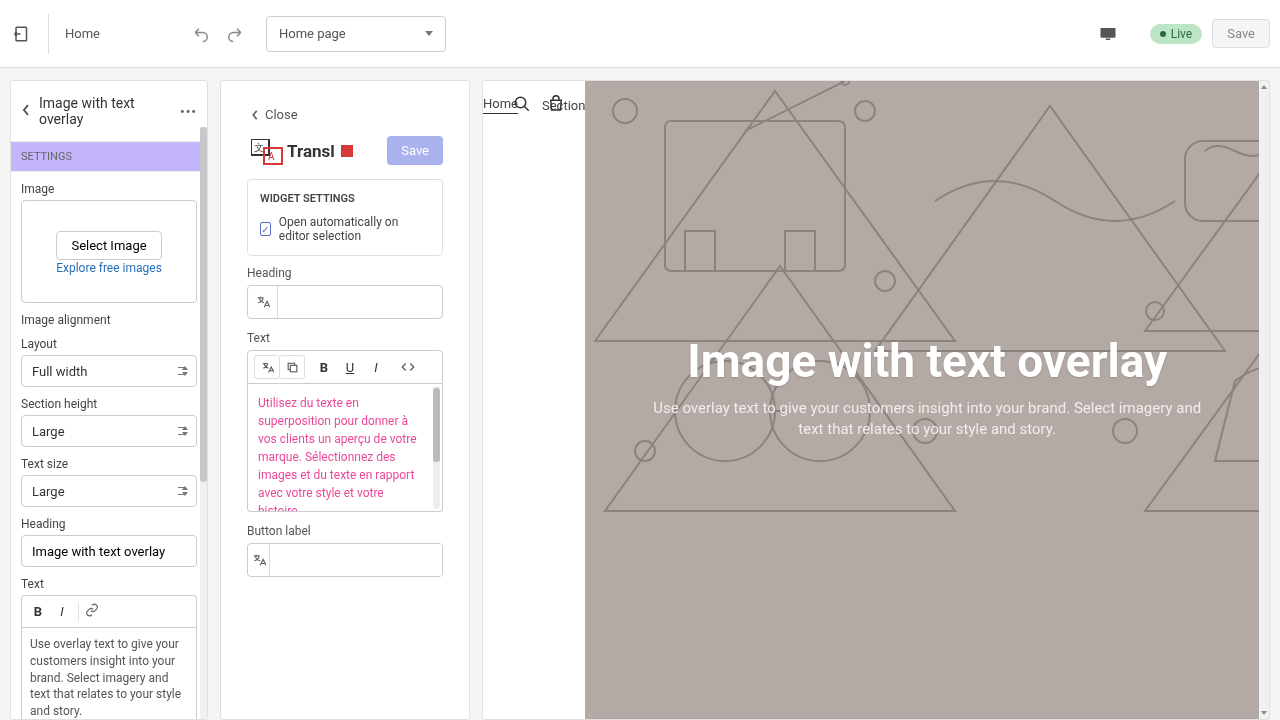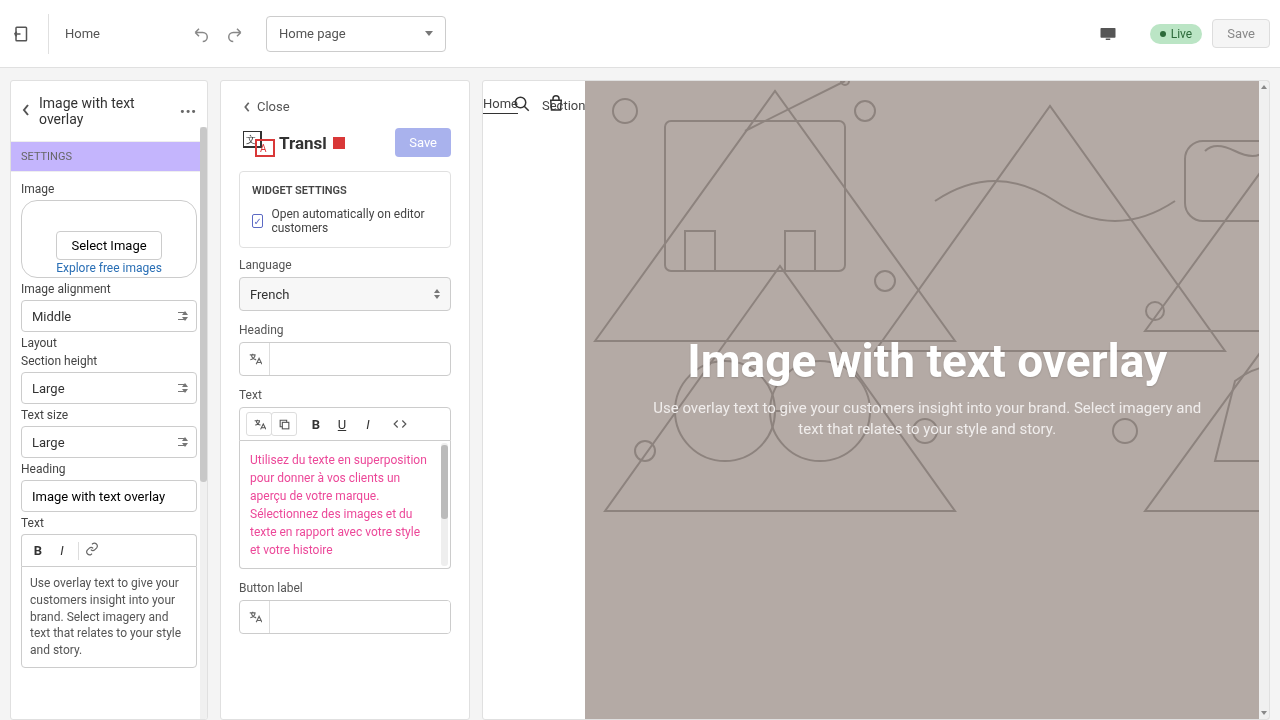--- a/index.html
+++ b/index.html
@@ -20,40 +20,40 @@
 .save-btn { border: 1px solid #ddd; background: #f5f5f5; color: #888; padding: 6px 14px; border-radius: 4px; font-size: 13px; cursor: pointer; }
 
 .main { display: flex; height: calc(720px - 68px); padding: 12px 10px 0 10px; gap: 12px; }
 
 .left-panel { width: 198px; background: #fff; border: 1px solid #e0e0e0; border-radius: 3px; display: flex; flex-direction: column; overflow: hidden; position: relative; }
 .lp-header { display: flex; align-items: center; padding: 14px 10px; gap: 8px; }
 .lp-title { font-size: 14px; color: #333; flex: 1; }
 .more-dots { letter-spacing: 1px; color: #666; cursor: pointer; font-weight: bold; }
 .lp-settings-hdr { background: #c4b5fd; padding: 8px 10px; font-size: 11px; color: #666; text-transform: uppercase; border-top: 1px solid #eee; border-bottom: 1px solid #eee; }
 .lp-body { padding: 10px; overflow-y: auto; flex: 1; }
-.field-label { font-size: 12px; color: #444; margin-bottom: 4px; margin-top: 4px; }
+.field-label { font-size: 12px; color: #444; margin-bottom: 4px; margin-top: 10px; }
 .field-label:first-child { margin-top: 0; }
-.image-box { border: 1px solid #ccc; border-radius: 16px; padding: 30px 10px 2px; text-align: center; }
+.image-box { border: 1px solid #ccc; border-radius: 4px; padding: 30px 10px 27px; text-align: center; }
 .select-image-btn { border: 1px solid #ccc; background: #fff; padding: 6px 14px; border-radius: 4px; font-size: 13px; cursor: pointer; }
 .explore-link { color: #2a6fb5; font-size: 12px; margin-top: 0; display: inline-block; cursor: pointer; }
 .select { width: 100%; height: 32px; border: 1px solid #ccc; border-radius: 4px; padding: 0 10px; display: flex; align-items: center; font-size: 13px; position: relative; background: #fff; }
 .select::after { content: ''; position: absolute; right: 10px; top: 50%; transform: translateY(-50%); width: 8px; height: 14px; background: linear-gradient(#777,#777) 0 3px/8px 1px no-repeat, linear-gradient(#777,#777) 0 10px/8px 1px no-repeat; }
 .select .caret { position: absolute; right: 8px; display: flex; flex-direction: column; gap: 2px; }
 .select .caret::before { content:''; border-left:3px solid transparent; border-right:3px solid transparent; border-bottom:4px solid #777; }
 .select .caret::after { content:''; border-left:3px solid transparent; border-right:3px solid transparent; border-top:4px solid #777; }
 .text-input { width: 100%; height: 32px; border: 1px solid #ccc; border-radius: 4px; padding: 0 10px; font-size: 13px; }
 .mini-toolbar { border: 1px solid #ccc; border-bottom: none; border-radius: 4px 4px 0 0; height: 32px; display: flex; align-items: center; padding: 0 6px; gap: 4px; }
 .mini-toolbar .tb-b { font-weight: bold; cursor: pointer; width: 20px; text-align: center; }
 .mini-toolbar .tb-i { font-style: italic; cursor: pointer; width: 20px; text-align: center; }
 .tb-sep { width: 1px; height: 18px; background: #ddd; margin: 0 2px; }
 .textarea { width: 100%; border: 1px solid #ccc; border-radius: 0 0 4px 4px; padding: 8px; font-size: 12px; color: #555; line-height: 1.4; min-height: 70px; resize: none; }
 .lp-scroll { position: absolute; right: 0; top: 46px; bottom: 0; width: 7px; background: #f0f0f0; }
 .lp-thumb { position: absolute; right: 0; top: 0; width: 7px; height: 60%; background: #c8c8c8; border-radius: 3px; }
 
-.translate-panel { width: 250px; background: #fff; border: 1px solid #e0e0e0; border-radius: 3px; padding: 8px; overflow-y: auto; }
+.translate-panel { width: 250px; background: #fff; border: 1px solid #e0e0e0; border-radius: 3px; padding: 16px; overflow-y: auto; }
 .tp-top { display: flex; align-items: center; padding: 10px 14px; gap: 6px; color: #555; font-size: 13px; cursor: pointer; }
 .tp-brand { display: flex; align-items: center; justify-content: space-between; padding: 4px 10px 14px 14px; }
 .brand-box { display: flex; align-items: center; gap: 6px; }
 .brand-logo { width: 30px; height: 24px; position: relative; }
 .brand-text { font-size: 17px; font-weight: 700; color: #333; }
 .tp-save { background: #a9b2ed; color: #fff; border: none; padding: 7px 14px; border-radius: 4px; font-size: 13px; cursor: pointer; }
 .widget-card { border: 1px solid #e0e0e0; margin: 0 10px 10px; border-radius: 4px; padding: 12px; }
 .ws-title { font-size: 11px; font-weight: 600; color: #444; margin-bottom: 10px; }
 .check-row { display: flex; align-items: center; gap: 8px; font-size: 12px; color: #444; }
 .chk { width: 14px; height: 14px; border: 1.5px solid #5c6ac4; border-radius: 2px; display: inline-flex; align-items: center; justify-content: center; color: #5c6ac4; font-size: 10px; }
@@ -148,26 +148,26 @@
     </div>
     <div class="lp-settings-hdr">SETTINGS</div>
     <div class="lp-body">
       <div class="field-label">Image</div>
       <div class="image-box">
         <button class="select-image-btn">Select Image</button><br>
         <span class="explore-link">Explore free images</span>
       </div>
 
       <div class="field-label">Image alignment</div>
+
+      <div class="field-label">Layout</div>
       <div class="select">
-          <span>Middle</span>
+          <span>Full width</span>
           <span class="caret"></span>
         </div>
-
-      <div class="field-label">Layout</div>
 
       <div class="field-label">Section height</div>
       <div class="select">
           <span>Large</span>
           <span class="caret"></span>
         </div>
 
       <div class="field-label">Text size</div>
       <div class="select">
           <span>Large</span>
@@ -215,31 +215,24 @@
         <span class="brand-text">Transl</span>
         <span style="width:12px;height:12px;background:#d93838;display:inline-block"></span>
       </span>
       <button class="tp-save">Save</button>
     </div>
 
     <div class="widget-card">
       <div class="ws-title">WIDGET SETTINGS</div>
       <label class="check-row">
         <span class="chk">✓</span>
-        <span>Open automatically on editor customers</span>
+        <span>Open automatically on editor selection</span>
       </label>
     </div>
 
-    <div class="tp-field">
-      <div class="tf-label">Language</div>
-      <div class="tf-select">
-        <span>French</span>
-          <span class="caret"></span>
-      </div>
-    </div>
 
     <div class="tp-field">
       <div class="tf-label">Heading</div>
       <div class="tf-input-wrap">
         <span class="tf-prefix">
           <svg width="14" height="14" viewBox="0 0 24 24" fill="none" stroke="#666" stroke-width="2">
               <path d="M3 5h10M8 3v2M6 5c0 4 4 8 8 8M12 5c0 4-4 8-8 8M14 21l5-10 5 10M15.5 18h7"></path>
             </svg>
         </span>
       </div>

